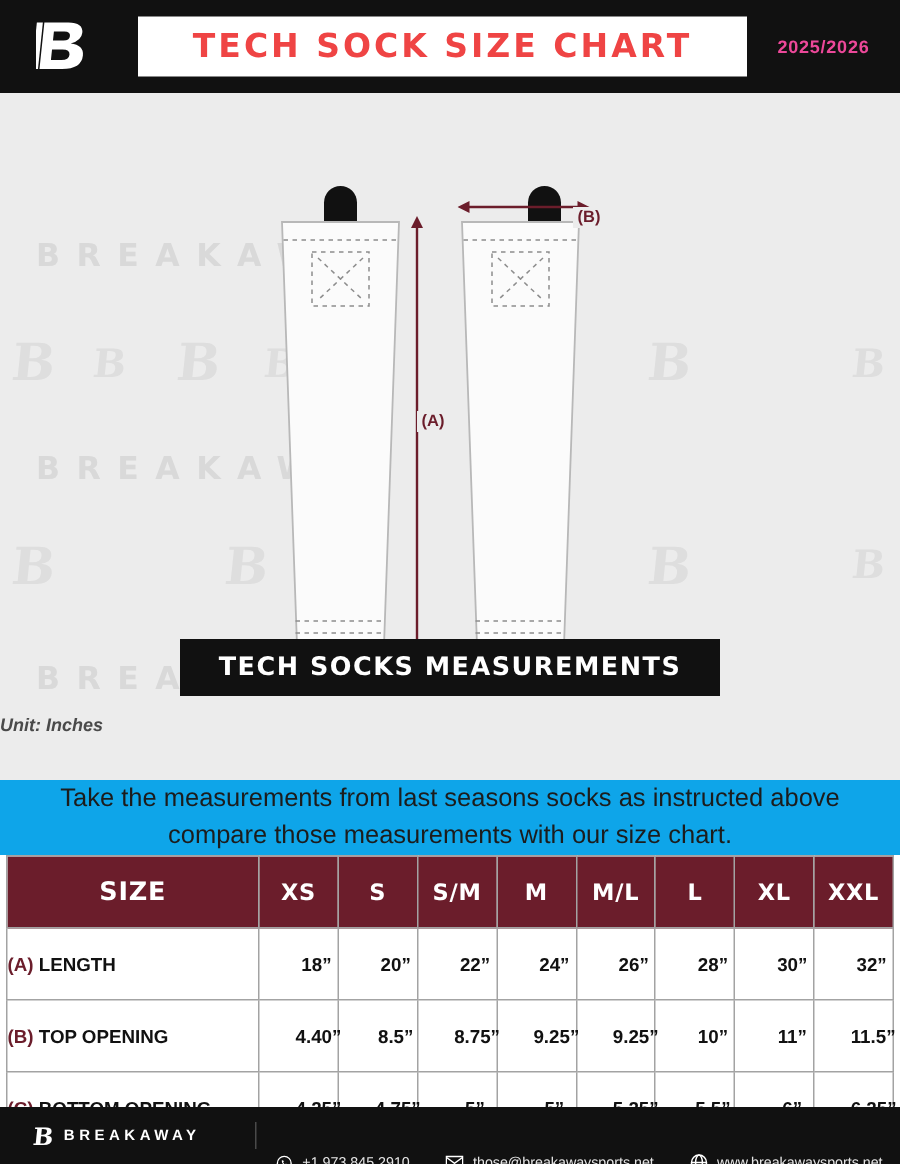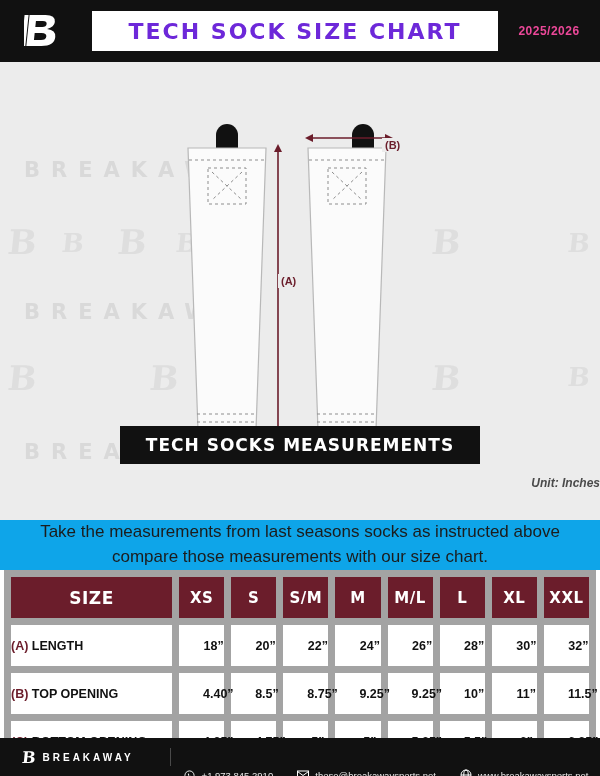--- a/index.html
+++ b/index.html
@@ -45,21 +45,21 @@
     display: flex;
     align-items: center;
     justify-content: center;
     margin-right: 6px;
   }
   .title-band .title {
     font-family: "DejaVu Sans", sans-serif;
     font-weight: bold;
     font-size: 22px;
     letter-spacing: 2px;
-    color: #6d28d9;
+    color: #ef4444;
   }
   .season {
     width: 96px;
     text-align: center;
     color: #ec4899;
     font-size: 12px;
     font-weight: bold;
     letter-spacing: 0.5px;
     padding-right: 6px;
   }
@@ -131,21 +131,21 @@
     padding: 9px 26px;
     font-family: "DejaVu Sans", sans-serif;
     font-weight: bold;
     font-size: 17px;
     letter-spacing: 1px;
   }
   .unit-note {
     position: absolute;
     left: 0; right: 0;
     bottom: 30px;
-    text-align: right;
+    text-align: left;
     color: #4a4a4a;
     font-size: 12px;
     font-style: italic;
     font-weight: bold;
   }
 
   
   .instructions {
     height: 50px;
     background: #0ea5e9;
@@ -162,21 +162,21 @@
   
   .table-wrap {
     padding: 0 4px;
   }
   table {
     width: 100%;
     border-collapse: collapse;
     table-layout: fixed;
   }
   th, td {
-    border: 7px solid #a3a3a3;
+    border: 1px solid #a3a3a3;
     text-align: center;
     font-size: 12px;
     height: 48px;
     color: #111111;
   }
   thead th {
     background: #6b1d2b;
     color: #ffffff;
     font-family: "DejaVu Sans", sans-serif;
     font-weight: bold;

